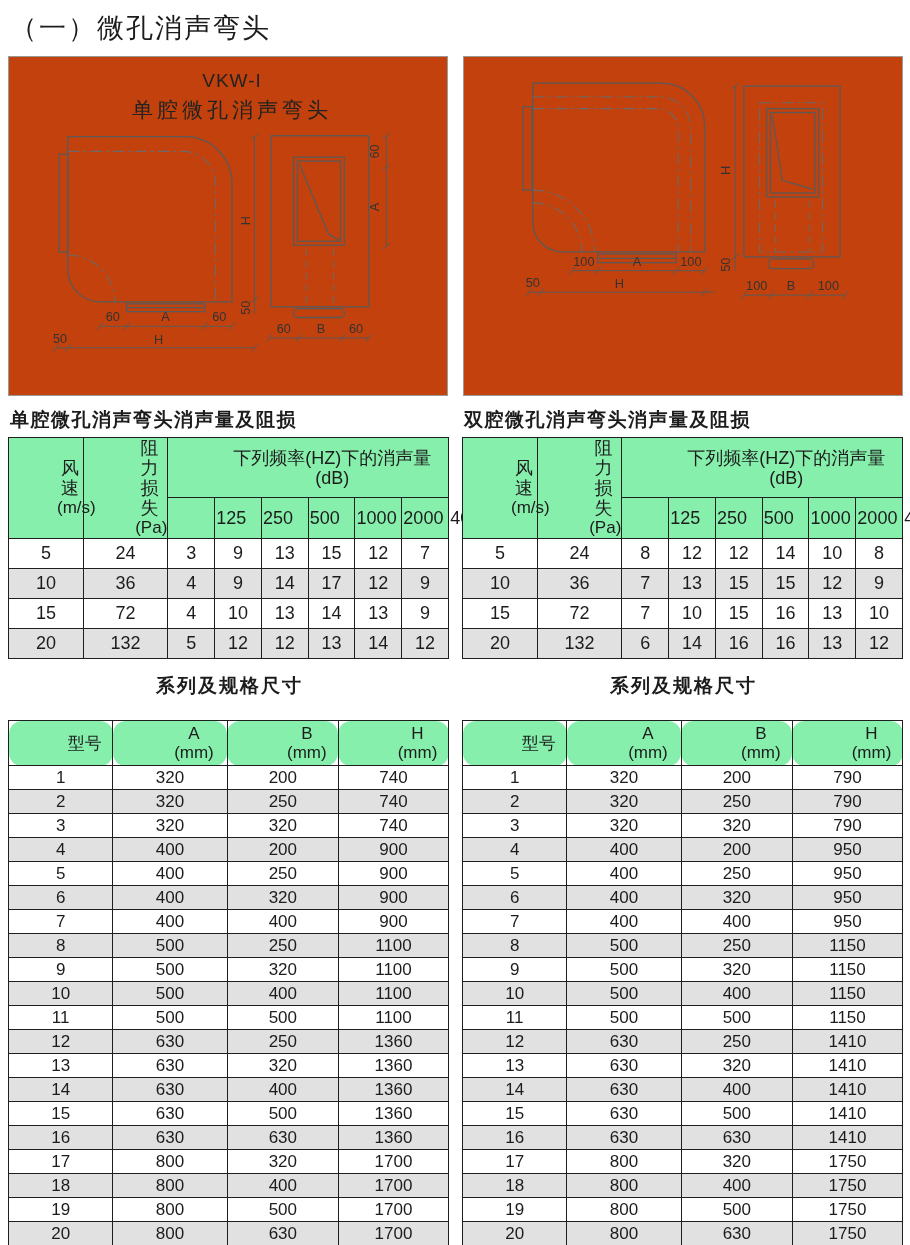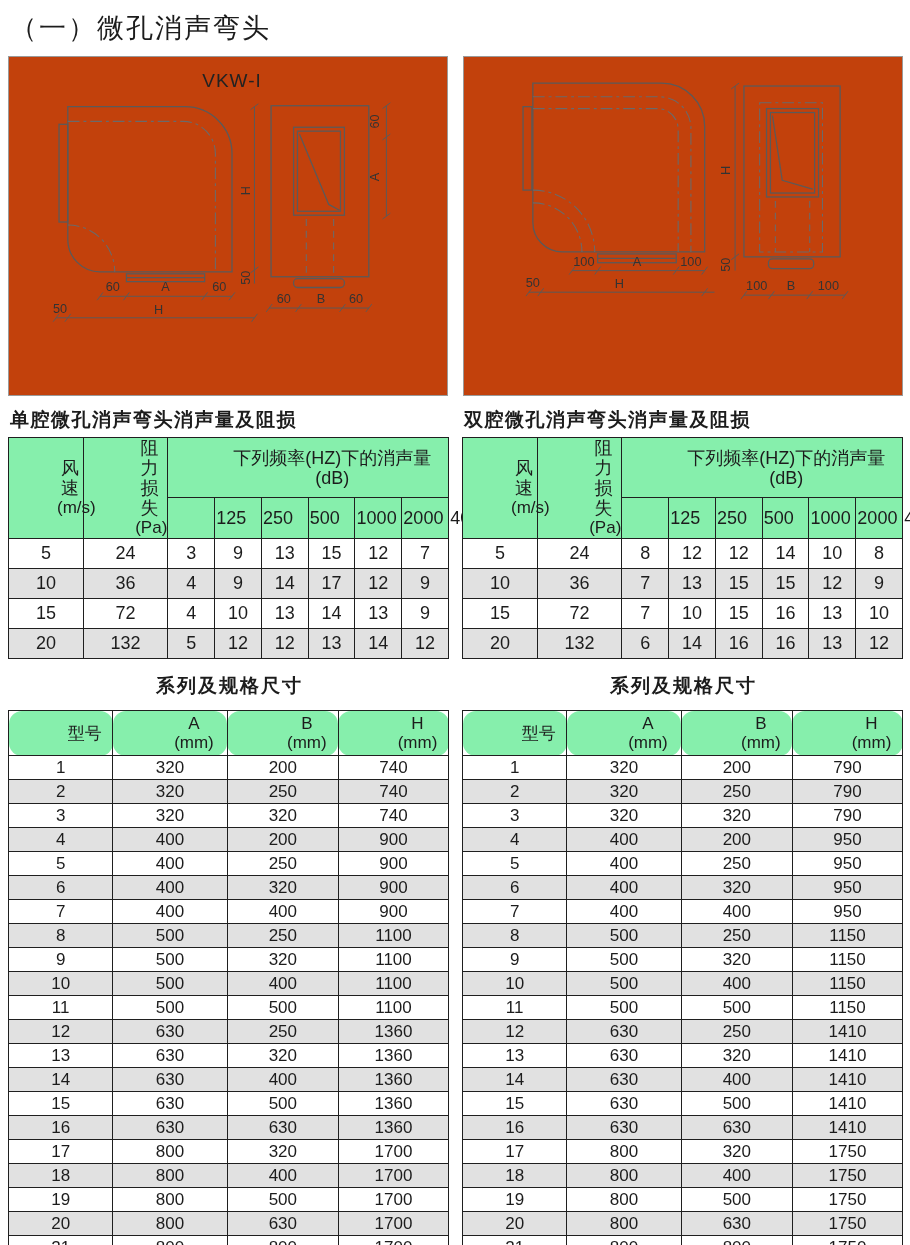--- a/index.html
+++ b/index.html
@@ -25,21 +25,21 @@
   svg .ln   { stroke:#5a5a5a; stroke-width:1.3; fill:none; }
   svg .dd   { stroke:#6a6a6a; stroke-width:1.1; fill:none; stroke-dasharray:12 4 3 4; }
   svg .dash { stroke:#6a6a6a; stroke-width:1.1; fill:none; stroke-dasharray:7 5; }
   svg .dim  { stroke:#5a5a5a; stroke-width:1; fill:none; }
   svg text.dimlab { font-size:13px; fill:#333; text-anchor:middle; font-family:"Liberation Sans",sans-serif; }
 
   
   .tables-row { display:flex; gap:13px; margin-top:11px; }
   .table-col { flex:1; min-width:0; }
   .table-title { font-size:19px; font-weight:bold; letter-spacing:1.5px; margin:0 0 4px 2px; }
-  .table-title.center { text-align:center; letter-spacing:2px; margin-bottom:11px; }
+  .table-title.center { text-align:center; letter-spacing:2px; margin-bottom:21px; }
 
   table { width:100%; border-collapse:collapse; table-layout:fixed; background:#fff; }
   th,td { border:1.6px solid #1f1f1f; text-align:center; vertical-align:middle; font-weight:normal; }
   thead th { background:#86efac;padding-left:48px; }
   tbody tr:nth-child(even) td { background:#e1e1e1; }
 
   .noise-table th { font-size:18px; height:28px; line-height:20px; }
   .noise-table th .l2 { font-size:17px;text-align:right; }
   .noise-table td { font-size:18px; height:30px; }
   .noise-table col.c-speed { width:17%; }
@@ -59,20 +59,21 @@
 
 <div class="page">
 
   <h1 class="page-title">（一）微孔消声弯头</h1>
 
   <div class="panels">
 
     <div class="panel">
       <div class="panel-titles">
         <div class="model">VKW-I</div>
+        <div class="model-name">单腔微孔消声弯头</div>
       </div>
       <svg class="diagram" viewBox="0 0 440 250">
         <g>
           <path class="ln" d="M52,6 L172,6 A48,48 0 0 1 220,54 L220,175 L85,175 A33,33 0 0 1 52,142 Z"></path>
           <path class="dd" d="M52,21 L170,21 A33,33 0 0 1 203,54 L203,175"></path>
           <path class="dd" d="M52,127 A48,48 0 0 1 100,175"></path>
           <rect class="ln" x="43" y="24" width="9" height="100"></rect>
           <rect class="ln" x="112" y="177" width="80" height="8"></rect>
           <line class="ln" x1="112" y1="181" x2="192" y2="181"></line>
 

